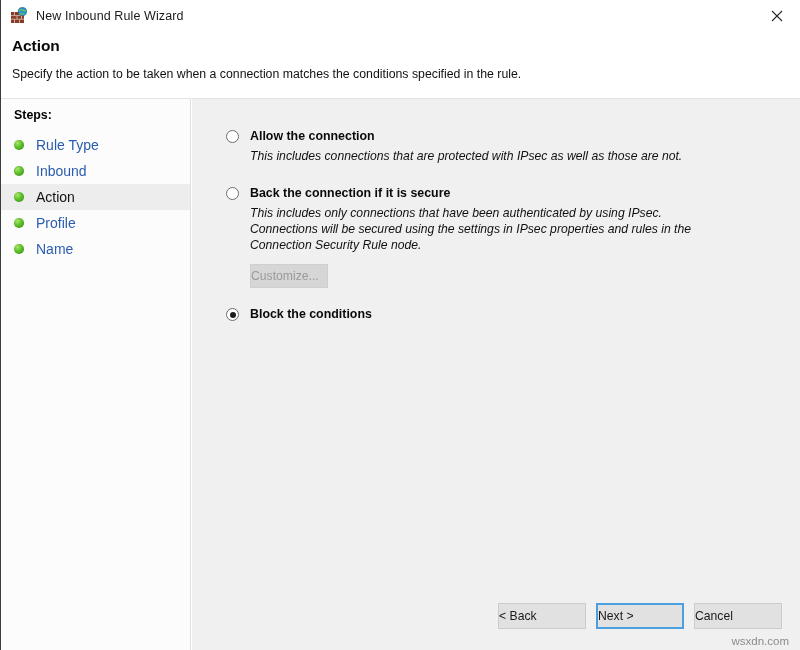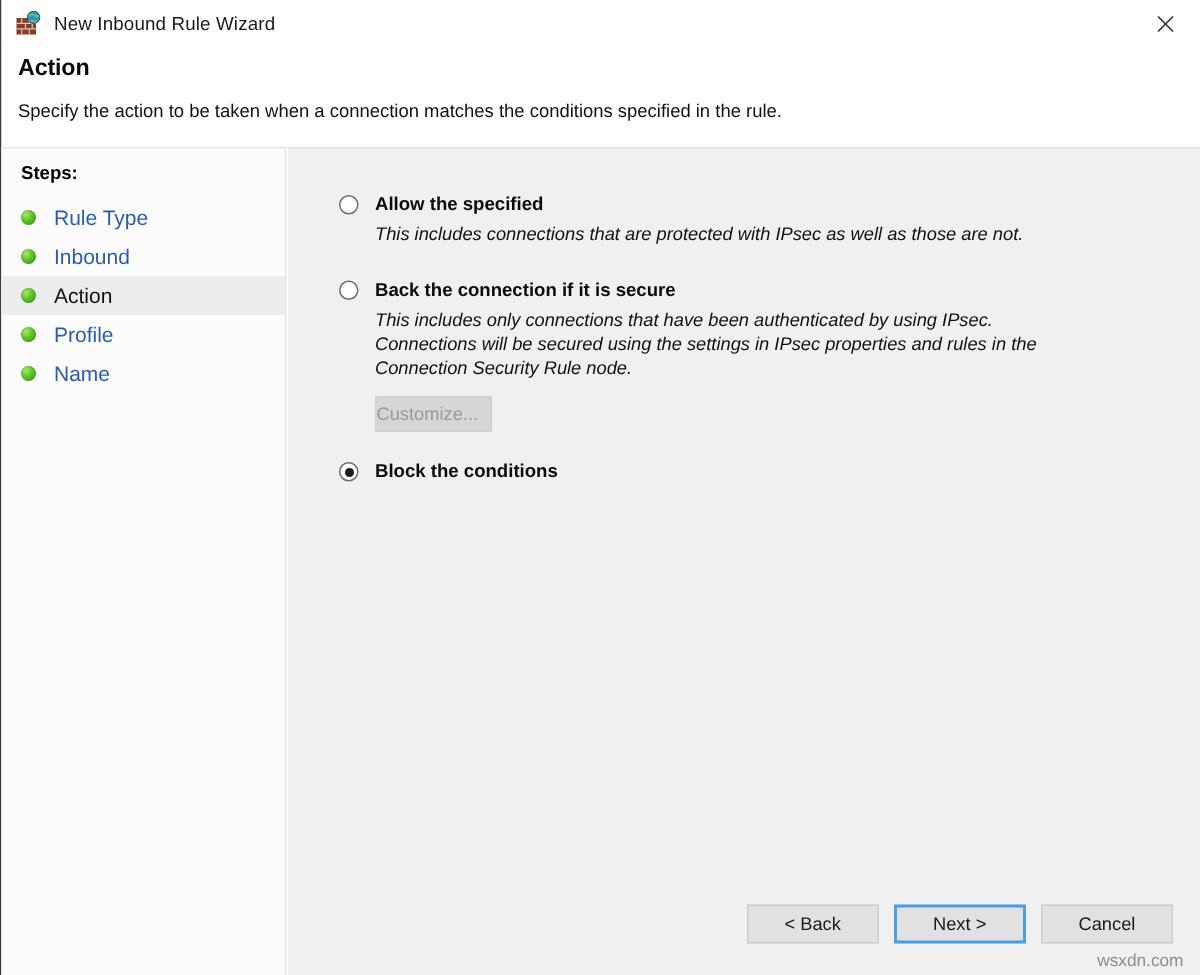--- a/index.html
+++ b/index.html
@@ -233,21 +233,20 @@
     bottom: 21px;
     display: flex;
     gap: 10px;
   }
   .btn-nav {
     width: 88px;
     height: 26px;
     line-height: 24px;
     background: #e1e1e1;
     border: 1px solid #cccccc;
-    padding-left: 24px;
   }
   .btn-nav.default {
     border: 2px solid #4a9fe0;
     line-height: 22px;
   }
 
   .watermark {
     position: absolute;
     right: 11px;
     bottom: 3px;
@@ -325,21 +324,21 @@
       </div>
     </div>
 
     <div class="panel">
       <div class="panel-inner">
 
 
         <div class="option">
           <div class="option-row">
             <span class="radio"></span>
-            <span class="option-title">Allow the specified</span>
+            <span class="option-title">Allow the connection</span>
           </div>
           <div class="option-desc">This includes connections that are protected with IPsec as well as those are not.</div>
         </div>
 
         <div class="option" style="margin-top:22px;">
           <div class="option-row">
             <span class="radio"></span>
             <span class="option-title">Back the connection if it is secure</span>
           </div>
           <div class="option-desc">This includes only connections that have been authenticated by using IPsec.  Connections will be secured using the settings in IPsec properties and rules in the Connection Security Rule node.</div>

